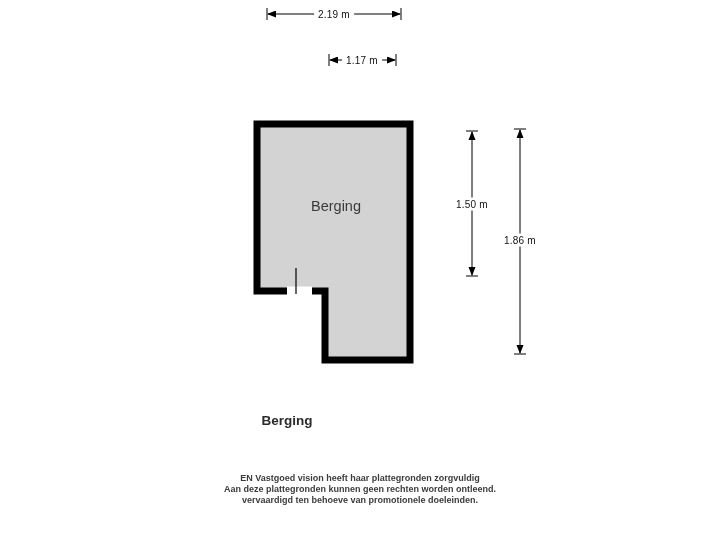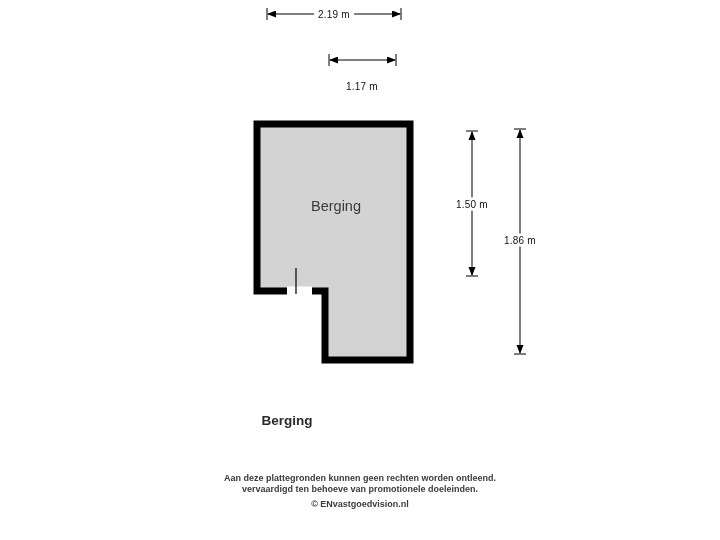--- a/index.html
+++ b/index.html
@@ -86,29 +86,29 @@
       <line x1="466" y1="276" x2="478" y2="276"></line>
 
       <line x1="520" y1="130" x2="520" y2="353" marker-start="url(#ah-s)" marker-end="url(#ah-e)"></line>
       <line x1="514" y1="129" x2="526" y2="129"></line>
       <line x1="514" y1="354" x2="526" y2="354"></line>
     </g>
   </svg>
 
   <div class="dim-label" style="left:334px; top:14px;">2.19 m</div>
 
-  <div class="dim-label" style="left:362px; top:60px;margin-top:26px;">1.17 m</div>
+  <div class="dim-label" style="left:362px; top:60px;">1.17 m</div>
 
   <div class="dim-label" style="left:472px; top:204px;">1.50 m</div>
 
   <div class="dim-label" style="left:520px; top:240px;">1.86 m</div>
 
   <div class="room-label" style="left:336px; top:206px;">Berging</div>
 
   <div class="plan-title" style="left:287px; top:420px;">Berging</div>
 
   <div class="footer">
+    <div>EN Vastgoed vision heeft haar plattegronden zorgvuldig</div>
     <div>Aan deze plattegronden kunnen geen rechten worden ontleend.</div>
     <div>vervaardigd ten behoeve van promotionele doeleinden.</div>
-    <div class="footer-copyright">© ENvastgoedvision.nl</div>
   </div>
 
 </div>
 
 </body></html>

